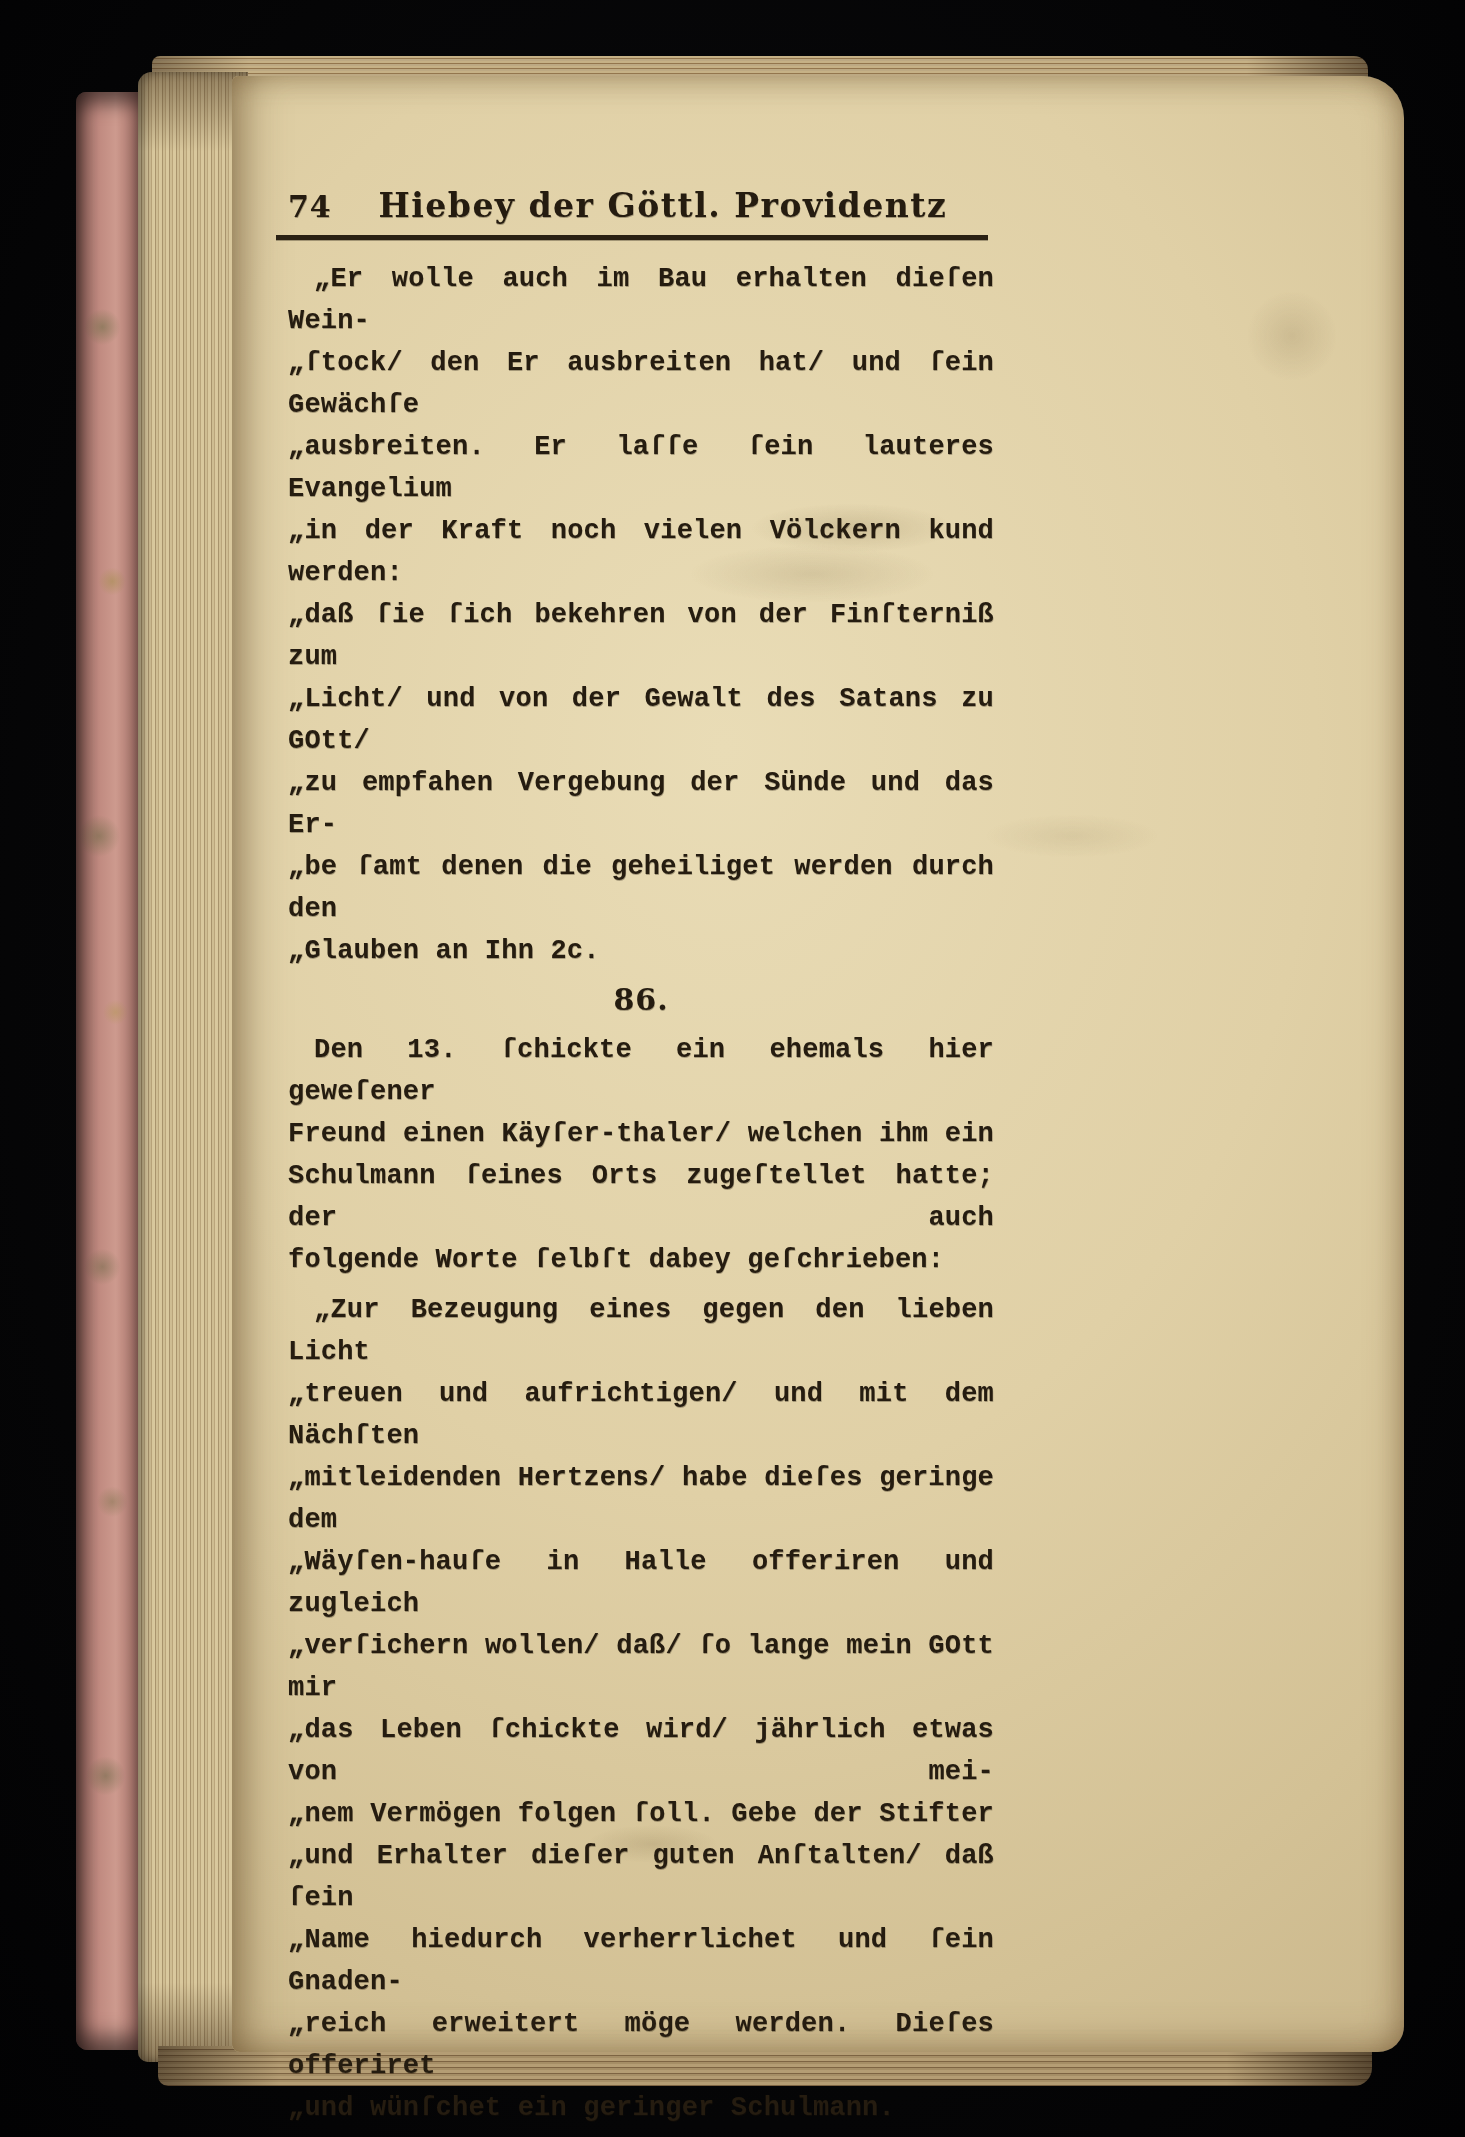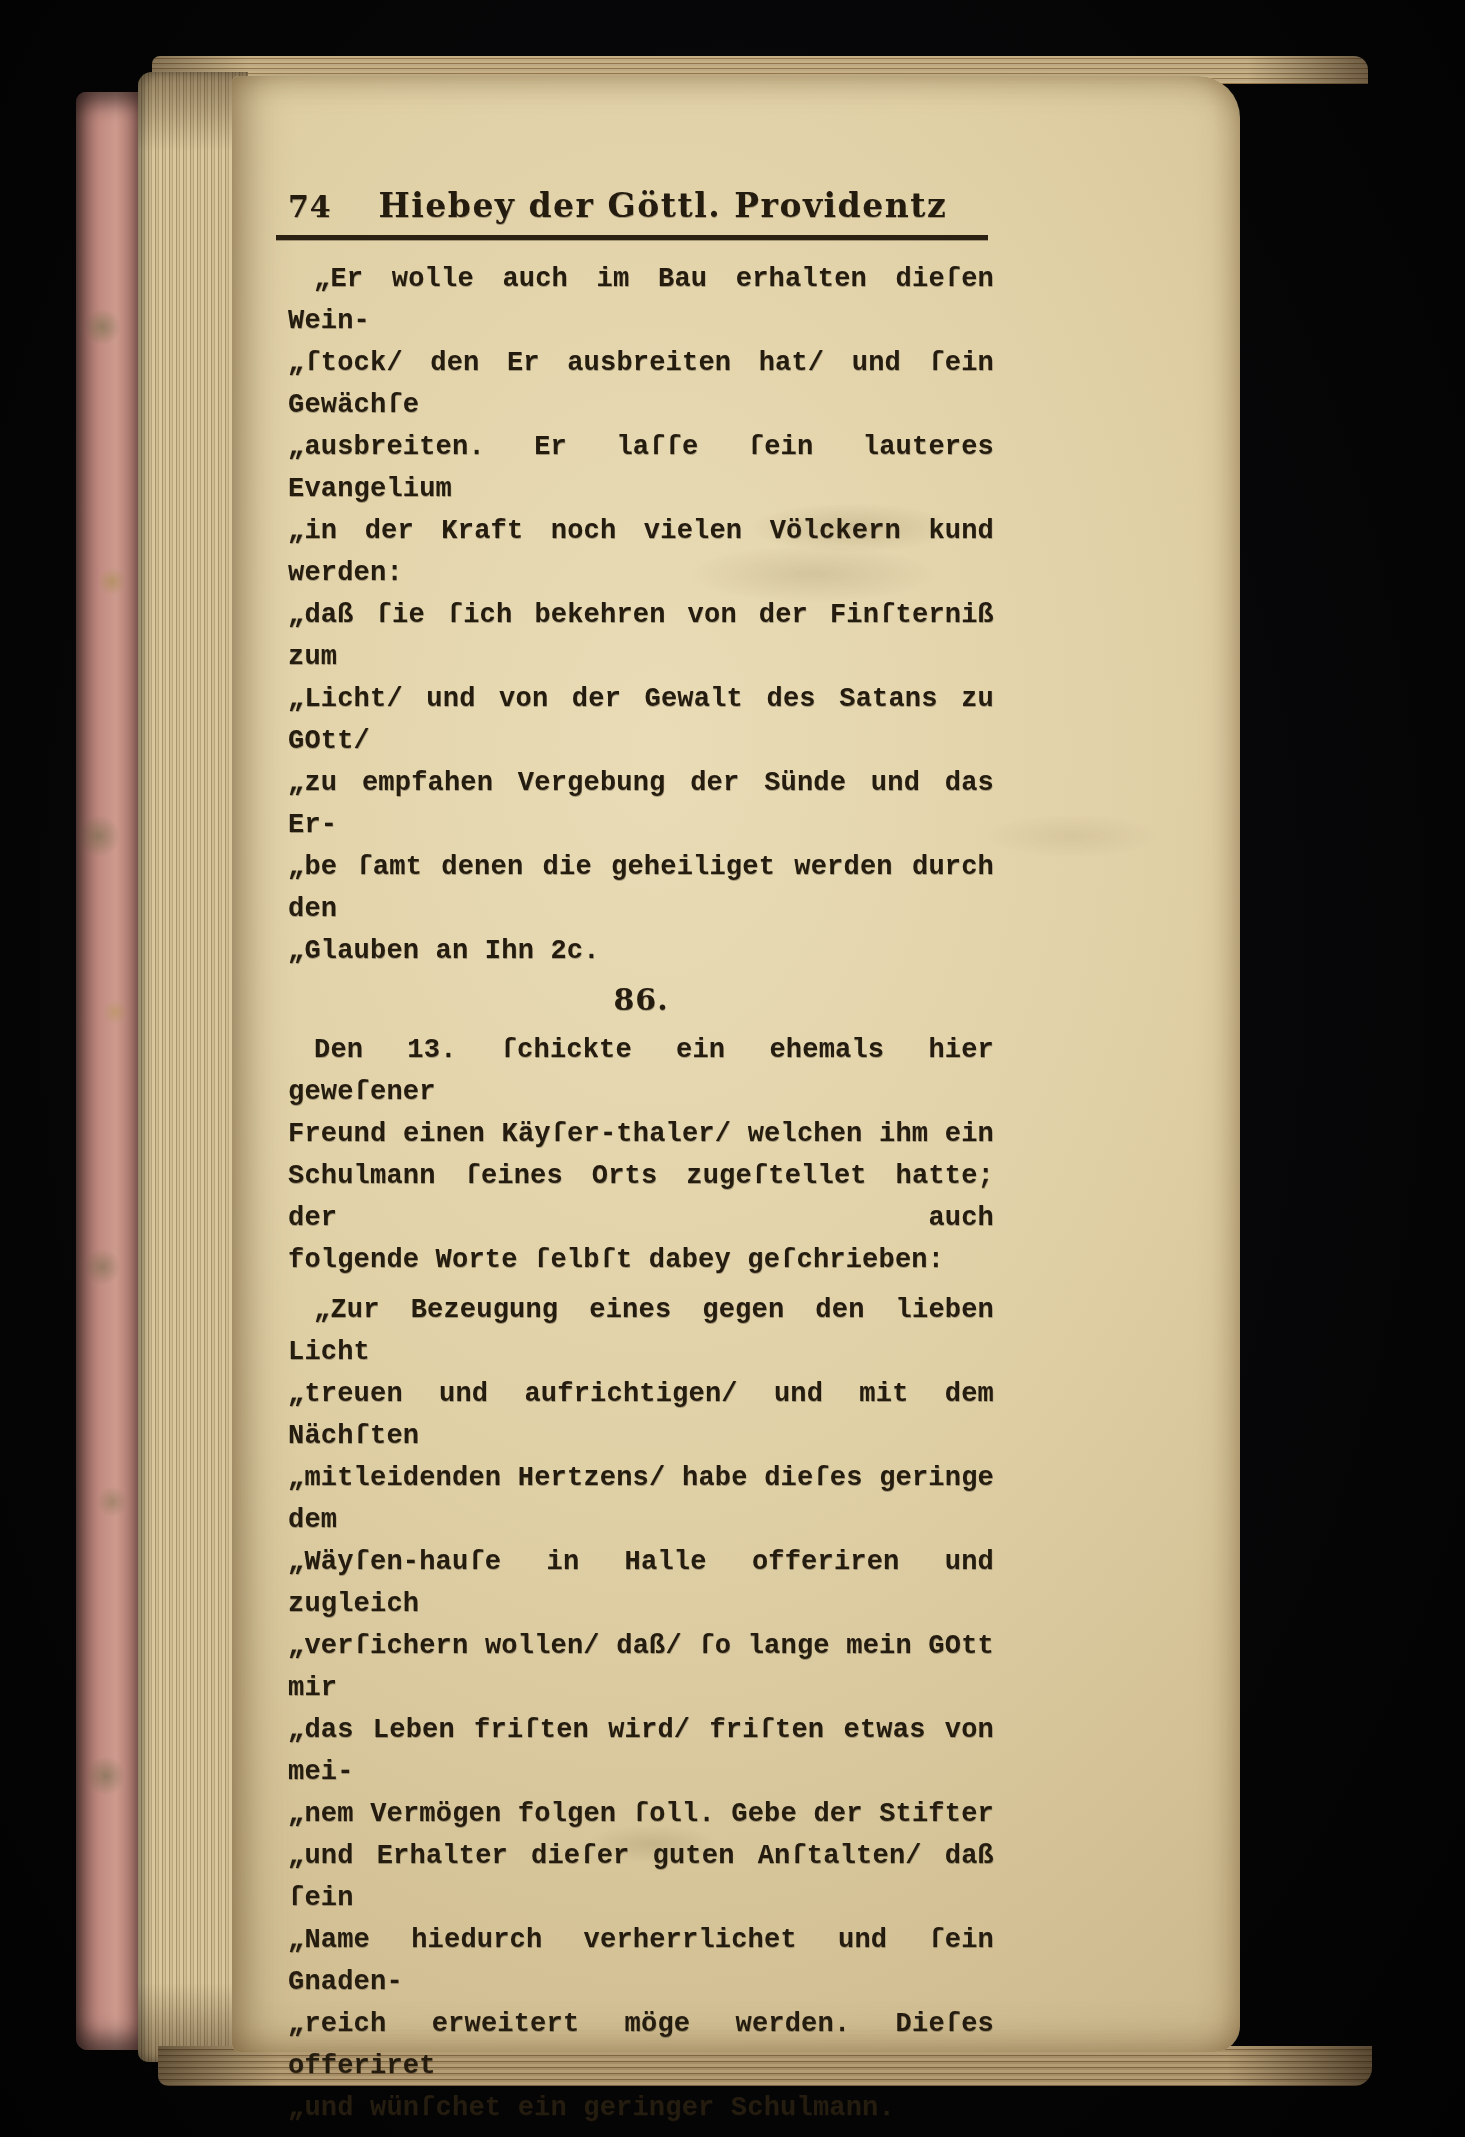--- a/index.html
+++ b/index.html
@@ -44,21 +44,21 @@
   
   .bottom-edge{
     position:absolute;left:158px;top:2046px;width:1214px;height:40px;
     border-radius:0 0 18px 10px;
     background:
       linear-gradient(90deg, rgba(30,18,8,.5), rgba(30,18,8,0) 10%, rgba(30,18,8,0) 88%, rgba(30,18,8,.6)),
       repeating-linear-gradient(180deg,#b49d74 0 3px,#7d6443 3px 4px,#a58e66 4px 6px);
   }
   
   .page{
-    position:absolute;left:232px;top:76px;width:1008px;height:1976px;
+    position:absolute;left:232px;top:76px;width:1172px;height:1976px;
     border-radius:6px 42px 26px 8px;
     background:
       radial-gradient(ellipse 120% 90% at 42% 34%, #e9dcb6 0%, #e0d0a6 42%, #d3c195 72%, #c4b085 100%),
       #d8c79c;
     box-shadow:
       inset 34px 0 46px -26px rgba(92,66,34,.6),
       inset -20px 0 34px -18px rgba(108,80,44,.5),
       inset 0 -24px 44px -22px rgba(108,80,44,.45),
       inset 0 20px 34px -20px rgba(108,80,44,.4);
   }
@@ -135,21 +135,21 @@
           <div class="line">Schulmann ſeines Orts zugeſtellet hatte; der auch</div>
           <div class="line">folgende Worte ſelbſt dabey geſchrieben:</div>
         </div>
 
       <div class="para">
           <div class="line">„Zur Bezeugung eines gegen den lieben Licht</div>
           <div class="line">„treuen und aufrichtigen/ und mit dem Nächſten</div>
           <div class="line">„mitleidenden Hertzens/ habe dieſes geringe dem</div>
           <div class="line">„Wäyſen-hauſe in Halle offeriren und zugleich</div>
           <div class="line">„verſichern wollen/ daß/ ſo lange mein GOtt mir</div>
-          <div class="line">„das Leben friſten wird/ friſten etwas von mei-</div>
+          <div class="line">„das Leben ſchickte wird/ jährlich etwas von mei-</div>
           <div class="line">„nem Vermögen folgen ſoll.  Gebe der Stifter</div>
           <div class="line">„und Erhalter dieſer guten Anſtalten/ daß ſein</div>
           <div class="line">„Name hiedurch verherrlichet und ſein Gnaden-</div>
           <div class="line">„reich erweitert möge werden.  Dieſes offeriret</div>
           <div class="line">„und wünſchet ein geringer Schulmann.</div>
         </div>
 
       <div class="para">
           <div class="line">Hiebey berichtete vorgedachter Freund/ der die-</div>
         </div>

